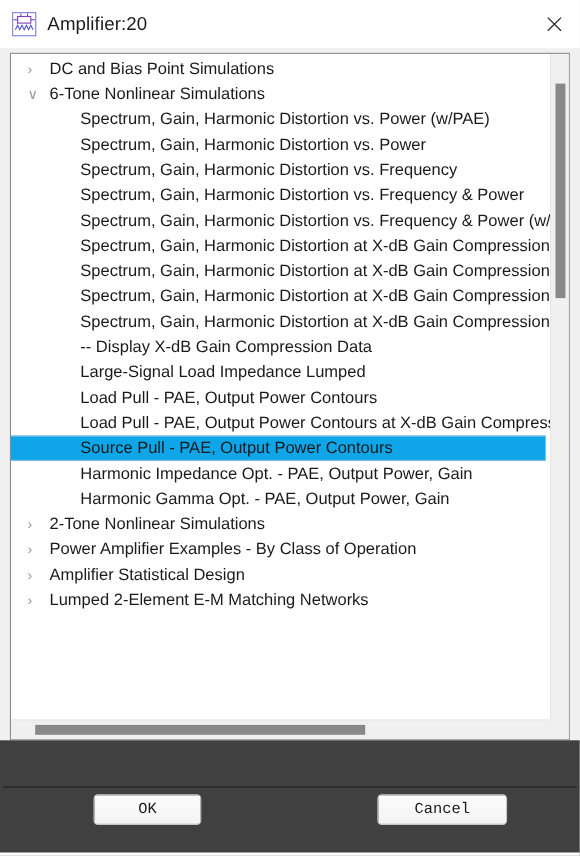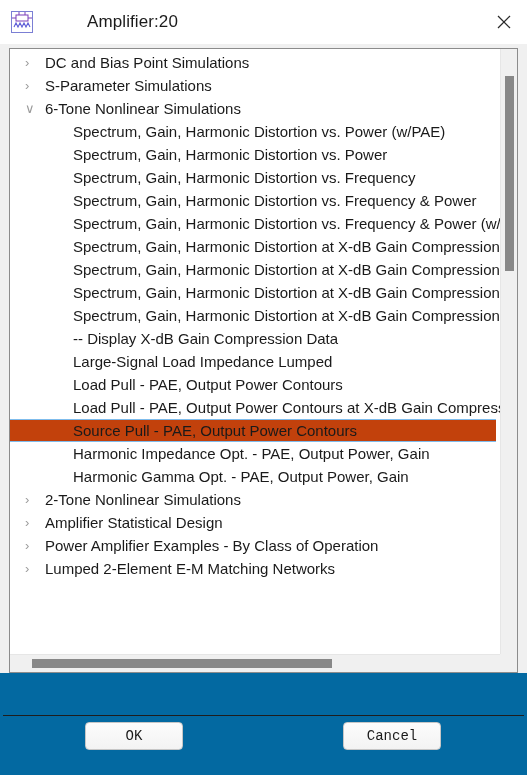--- a/index.html
+++ b/index.html
@@ -27,21 +27,20 @@
   }
 
   
   .titlebar {
     height: 44px;
     background: #ffffff;
     display: flex;
     align-items: center;
     flex: 0 0 auto;
     position: relative;
-    gap: 44px;
   }
   .title-icon {
     width: 22px;
     height: 22px;
     margin-left: 11px;
     margin-right: 10px;
     flex: 0 0 auto;
     border: 1px solid #7b7fd4;
     box-sizing: border-box;
     background: #ffffff;
@@ -108,21 +107,21 @@
     color: #1a1a1a;
     position: relative;
     box-sizing: border-box;
     padding-left: 15px;
     overflow: hidden;
   }
   .tree-row.child {
     padding-left: 63px;
   }
   .tree-row.selected {
-    background: #c2410c;
+    background: #0ea5e9;
     border-top: 1px solid #7fbcec;
     border-bottom: 1px solid #7fbcec;
     margin-right: 0;
     width: 486px;
     line-height: 21px;
   }
   .chev {
     display: inline-block;
     width: 20px;
     color: #9b9b9b;
@@ -179,21 +178,21 @@
     width: 17px;
     height: 18px;
     background: #f0f0f0;
   }
 
   
   .footer {
     flex: 0 0 auto;
     height: 105px;
     position: relative;
-    background: #0369a1;
+    background: #404040;
   }
   .sep {
     position: absolute;
     left: 3px;
     right: 3px;
     top: 42px;
     height: 1px;
     background: #1e1e1e;
   }
   .btn {
@@ -205,21 +204,21 @@
     border-radius: 4px;
     font-family: "Liberation Mono", monospace;
     font-size: 14px;
     color: #1a1a1a;
     display: flex;
     align-items: center;
     justify-content: center;
     box-sizing: border-box;
   }
   .btn-ok { left: 85px; width: 98px; }
-  .btn-cancel { left: 343px; width: 98px; }
+  .btn-cancel { left: 343px; width: 118px; }
 
   .watermark {
     position: absolute;
     left: 380px;
     top: 59px;
     font-size: 15px;
     color: #d8d8d8;
     white-space: nowrap;
     pointer-events: none;
   }
@@ -255,41 +254,40 @@
       </svg>
     </div>
   </div>
 
   <div class="dlg-body">
     <div class="tree-frame">
 
       <div class="tree-viewport">
         <div class="tree-list" id="tree-list">
             <div class="tree-row"><span class="chev">›</span><span class="lbl">DC and Bias Point Simulations</span></div>
-            <div class="tree-row"><span class="chev">›</span><span class="lbl">S-Parameter Simulations</span></div>
             <div class="tree-row"><span class="chev">∨</span><span class="lbl">6-Tone Nonlinear Simulations</span></div>
             <div class="tree-row child"><span class="lbl">Spectrum, Gain, Harmonic Distortion vs. Power (w/PAE)</span></div>
             <div class="tree-row child"><span class="lbl">Spectrum, Gain, Harmonic Distortion vs. Power</span></div>
             <div class="tree-row child"><span class="lbl">Spectrum, Gain, Harmonic Distortion vs. Frequency</span></div>
             <div class="tree-row child"><span class="lbl">Spectrum, Gain, Harmonic Distortion vs. Frequency &amp; Power</span></div>
             <div class="tree-row child"><span class="lbl">Spectrum, Gain, Harmonic Distortion vs. Frequency &amp; Power (w/PAE)</span></div>
             <div class="tree-row child"><span class="lbl">Spectrum, Gain, Harmonic Distortion at X-dB Gain Compression</span></div>
             <div class="tree-row child"><span class="lbl">Spectrum, Gain, Harmonic Distortion at X-dB Gain Compression (w/PAE)</span></div>
             <div class="tree-row child"><span class="lbl">Spectrum, Gain, Harmonic Distortion at X-dB Gain Compression vs. Frequency</span></div>
             <div class="tree-row child"><span class="lbl">Spectrum, Gain, Harmonic Distortion at X-dB Gain Compression vs. Freq (w/PAE)</span></div>
             <div class="tree-row child"><span class="lbl">-- Display X-dB Gain Compression Data</span></div>
             <div class="tree-row child"><span class="lbl">Large-Signal Load Impedance Lumped</span></div>
             <div class="tree-row child"><span class="lbl">Load Pull - PAE, Output Power Contours</span></div>
             <div class="tree-row child"><span class="lbl">Load Pull - PAE, Output Power Contours at X-dB Gain Compression</span></div>
             <div class="tree-row child selected"><span class="lbl">Source Pull - PAE, Output Power Contours</span></div>
             <div class="tree-row child"><span class="lbl">Harmonic Impedance Opt. - PAE, Output Power, Gain</span></div>
             <div class="tree-row child"><span class="lbl">Harmonic Gamma Opt. - PAE, Output Power, Gain</span></div>
             <div class="tree-row"><span class="chev">›</span><span class="lbl">2-Tone Nonlinear Simulations</span></div>
+            <div class="tree-row"><span class="chev">›</span><span class="lbl">Power Amplifier Examples - By Class of Operation</span></div>
             <div class="tree-row"><span class="chev">›</span><span class="lbl">Amplifier Statistical Design</span></div>
-            <div class="tree-row"><span class="chev">›</span><span class="lbl">Power Amplifier Examples - By Class of Operation</span></div>
             <div class="tree-row"><span class="chev">›</span><span class="lbl">Lumped 2-Element E-M Matching Networks</span></div>
           </div>
       </div>
 
       <div class="vscroll">
         <div class="vthumb"></div>
       </div>
 
       <div class="hscroll">
         <div class="hthumb"></div>

